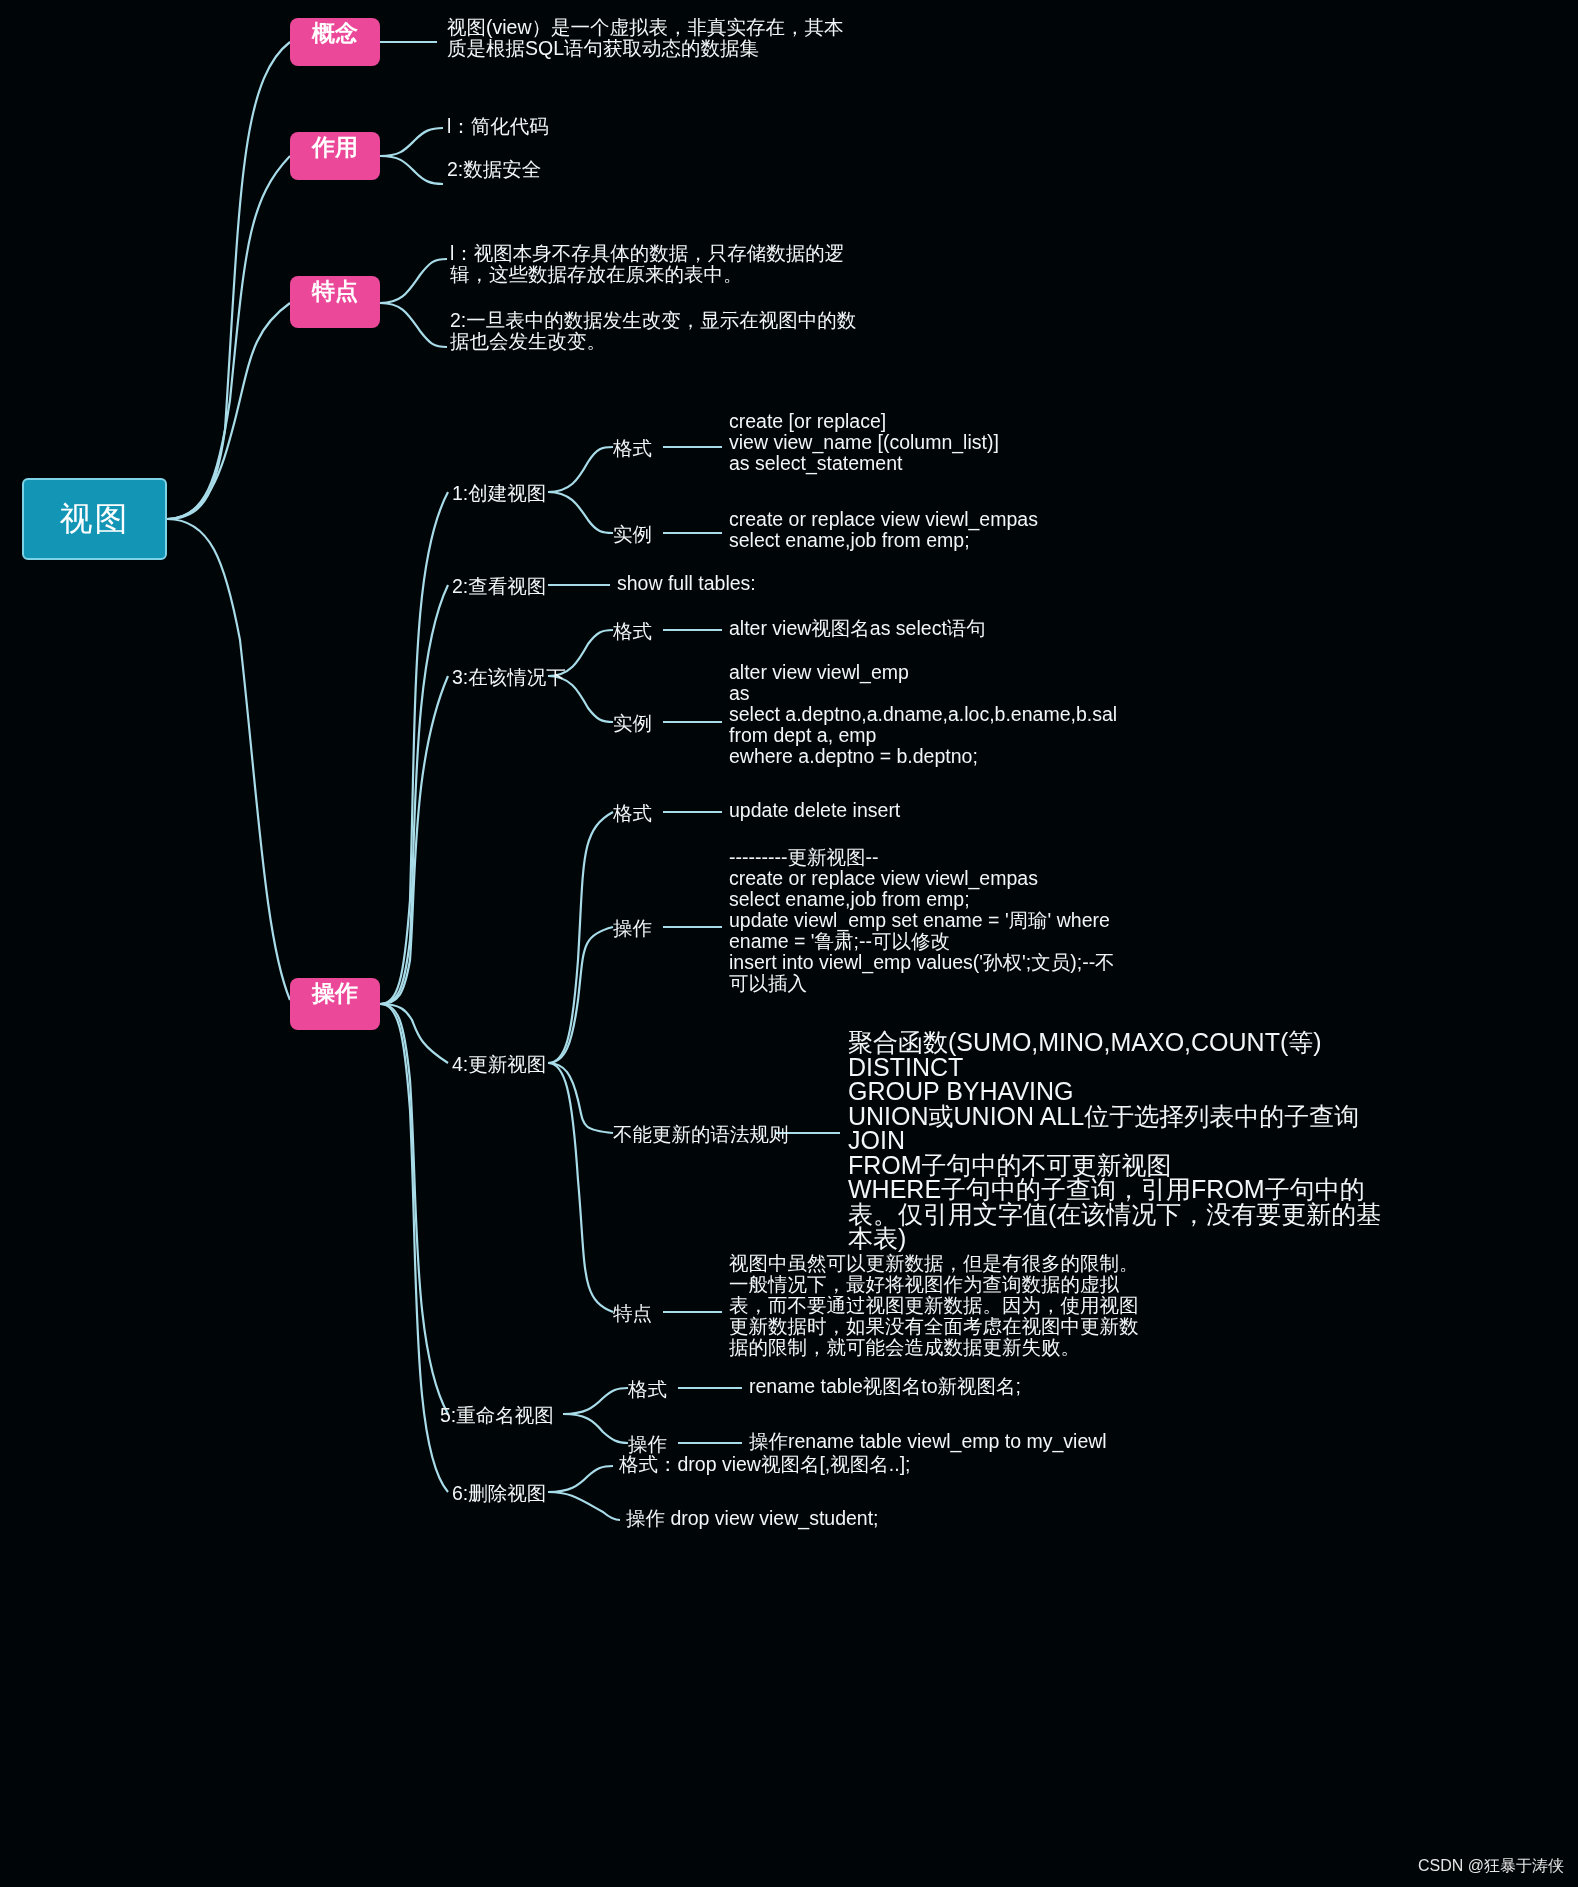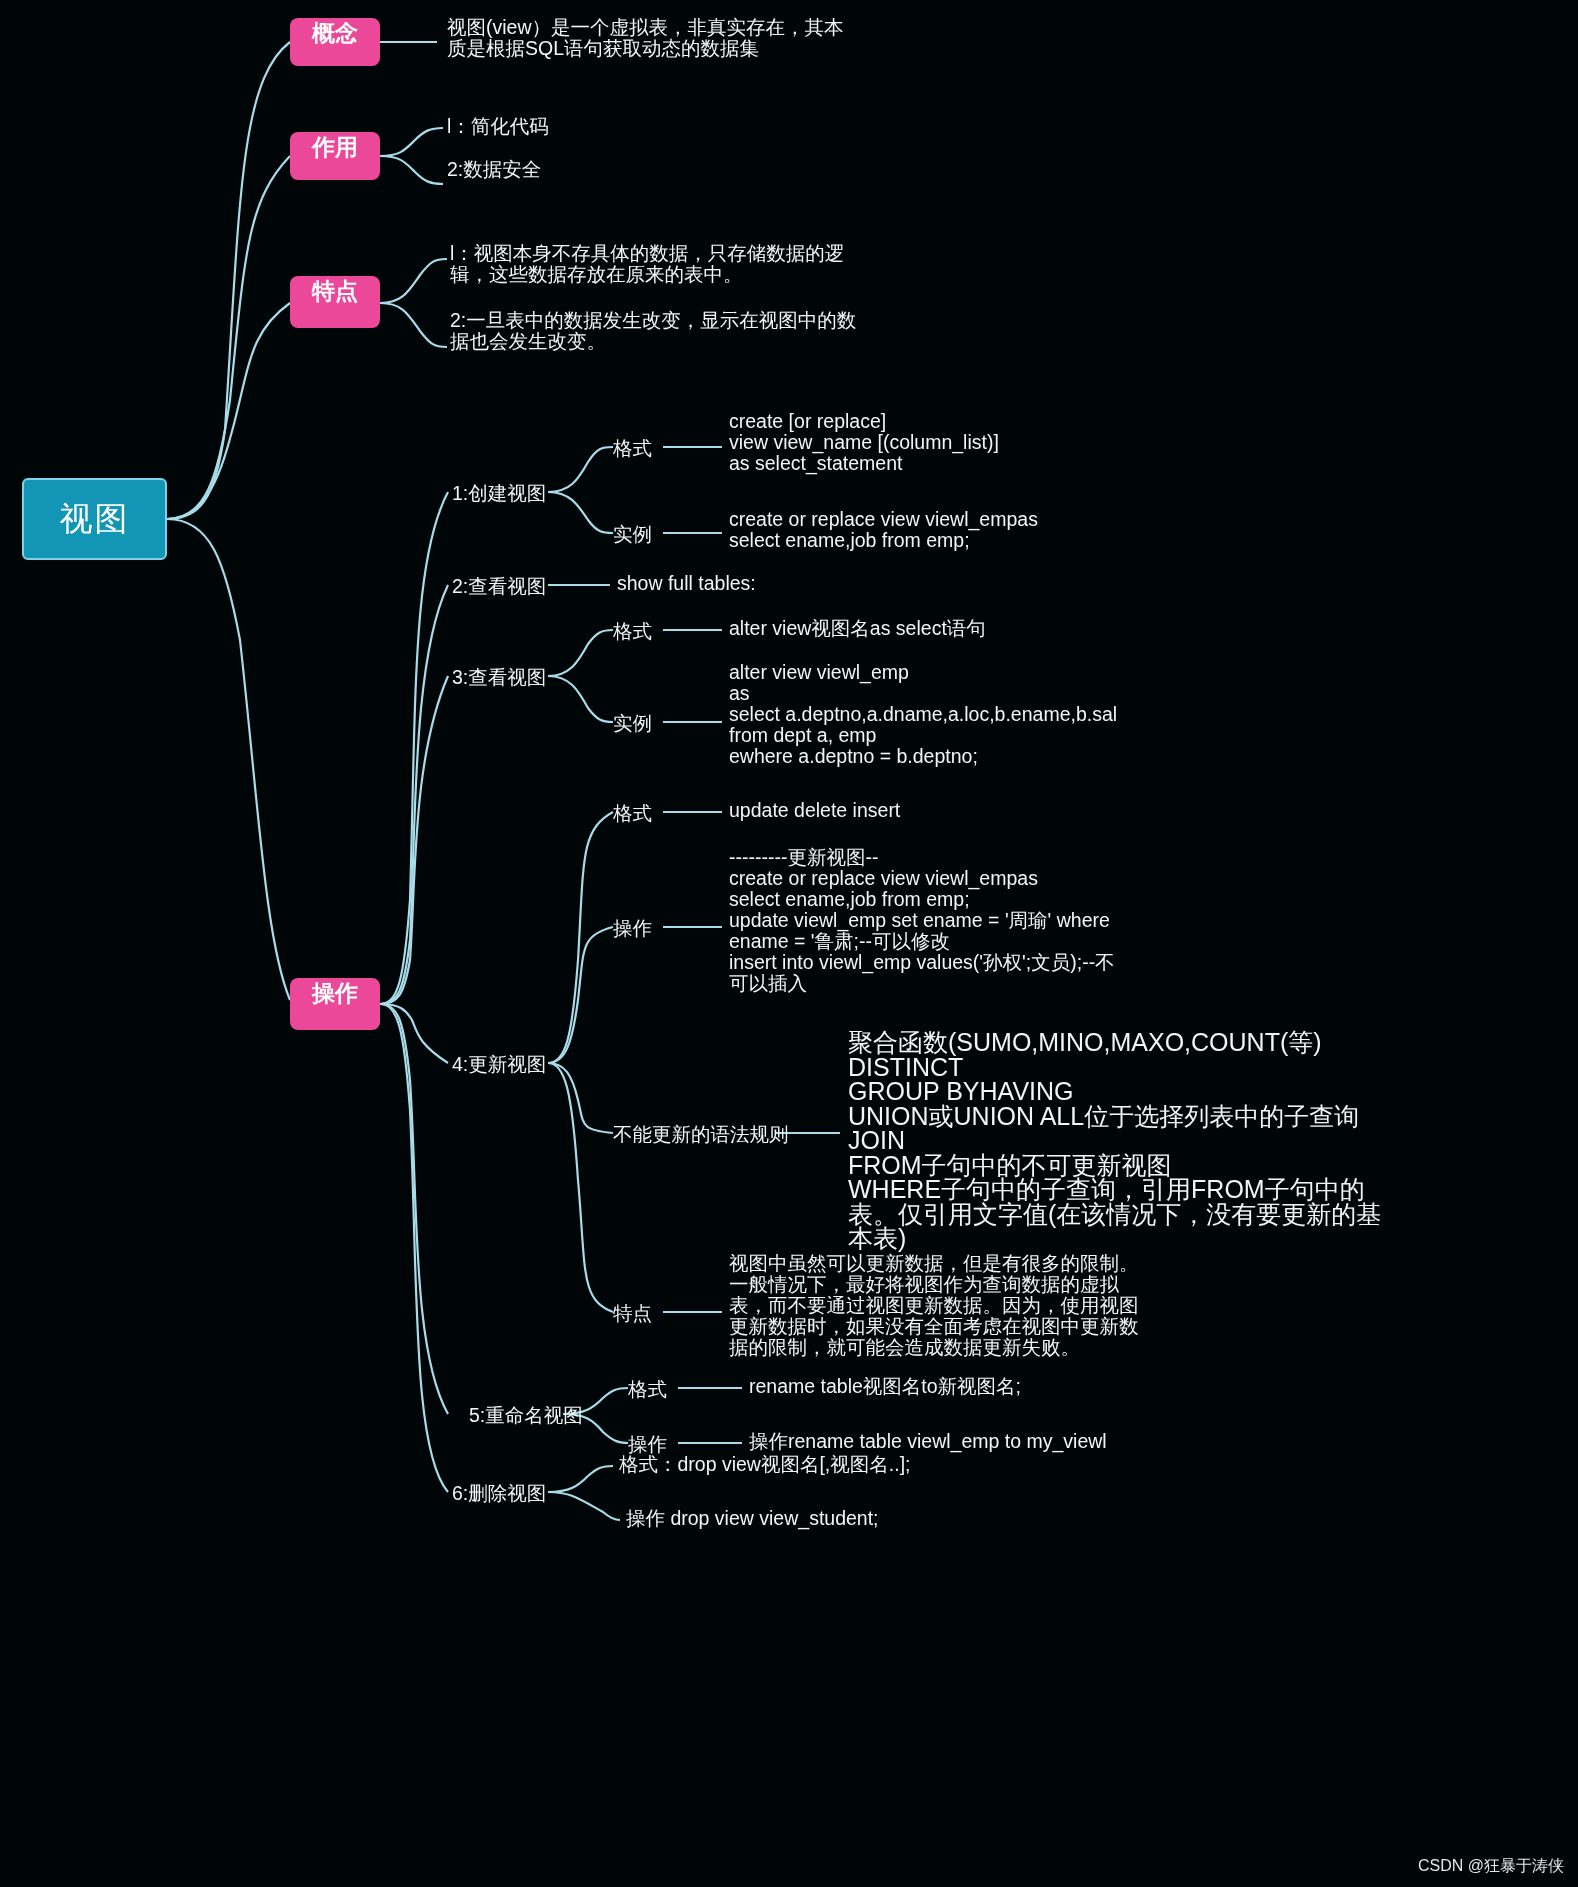--- a/index.html
+++ b/index.html
@@ -117,23 +117,23 @@
   <div class="node txt" style="left:447px;top:116px;">l：简化代码</div>
   <div class="node txt" style="left:447px;top:159px;">2:数据安全</div>
 
   <div class="node txt" style="left:450px;top:243px;">l：视图本身不存具体的数据，只存储数据的逻
 辑，这些数据存放在原来的表中。</div>
   <div class="node txt" style="left:450px;top:310px;">2:一旦表中的数据发生改变，显示在视图中的数
 据也会发生改变。</div>
 
   <div class="node lbl" style="left:452px;top:480px;">1:创建视图</div>
   <div class="node lbl" style="left:452px;top:573px;">2:查看视图</div>
-  <div class="node lbl" style="left:452px;top:664px;">3:查看视图</div>
+  <div class="node lbl" style="left:452px;top:664px;">3:在该情况下</div>
   <div class="node lbl" style="left:452px;top:1051px;">4:更新视图</div>
-  <div class="node lbl" style="left:469px;top:1402px;">5:重命名视图</div>
+  <div class="node lbl" style="left:440px;top:1402px;">5:重命名视图</div>
   <div class="node lbl" style="left:452px;top:1480px;">6:删除视图</div>
 
   <div class="node lbl" style="left:613px;top:435px;">格式</div>
   <div class="node txt" style="left:729px;top:411px;">create [or replace]
 view view_name [(column_list)]
 as select_statement</div>
   <div class="node lbl" style="left:613px;top:521px;">实例</div>
   <div class="node txt" style="left:729px;top:509px;">create or replace view viewl_empas
 select ename,job from emp;</div>
 

